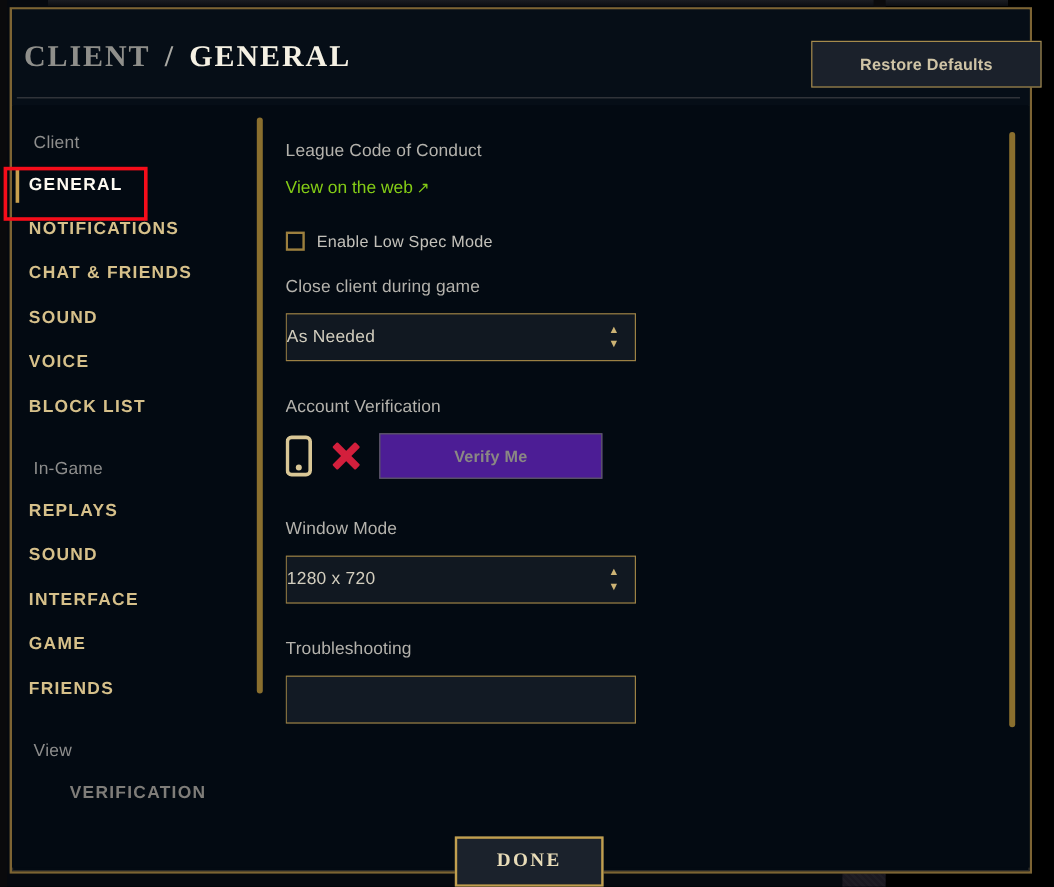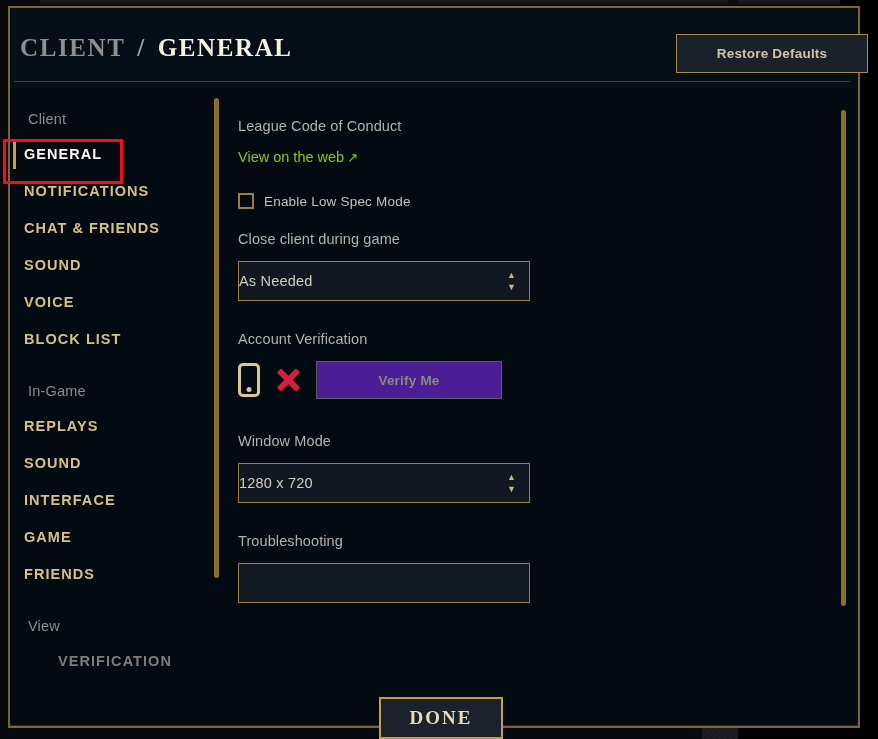--- a/index.html
+++ b/index.html
@@ -330,21 +330,21 @@
   
   .done-btn {
     position: absolute;
     left: 379px; top: 697px;
     width: 124px; height: 42px;
     background: #1b222c;
     border: 2px solid #c19f4f;
     outline: 1px solid #7c6staged;
     color: #e8dcb8;
     font-family: "Liberation Serif", serif;
-    font-size: 19px;
+    font-size: 16px;
     font-weight: bold;
     letter-spacing: 2px;
     display: flex; align-items: center; justify-content: center;
     cursor: pointer;
     z-index: 40;
   }
 
   
   .annotation-box {
     position: absolute;

